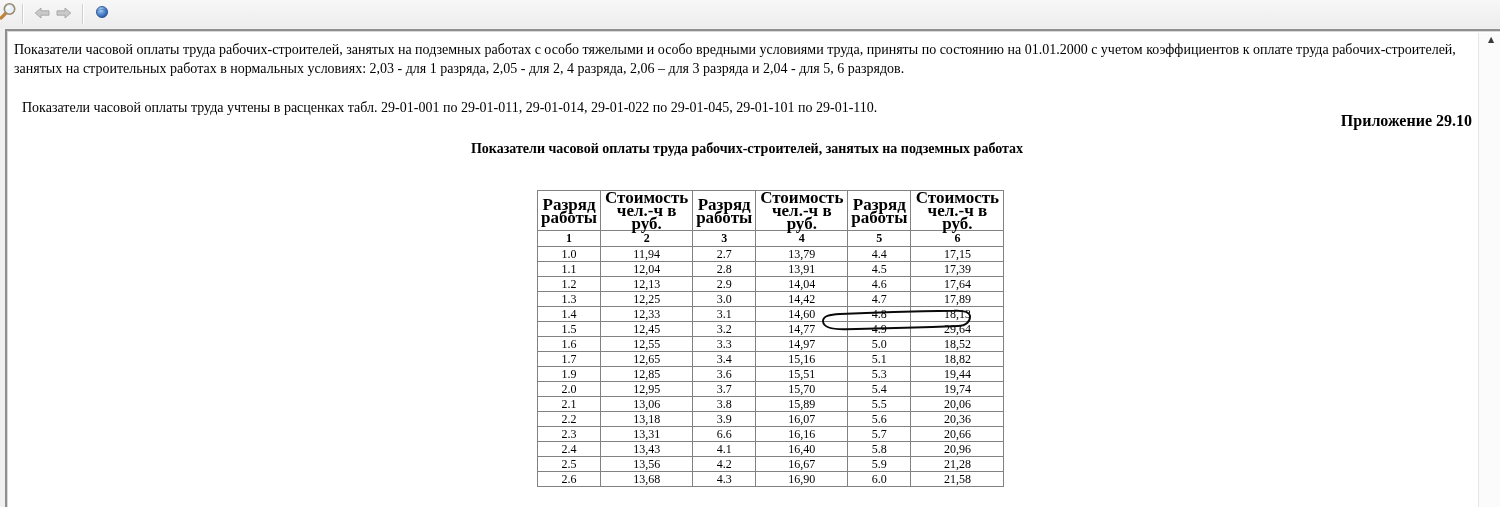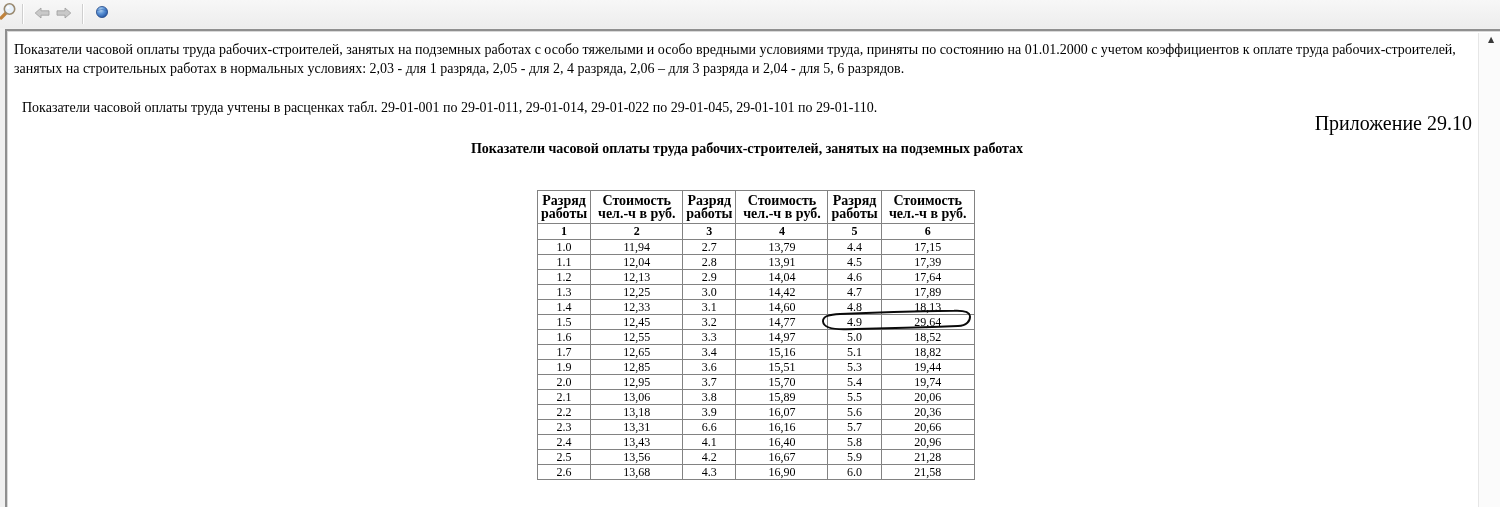--- a/index.html
+++ b/index.html
@@ -39,38 +39,38 @@
     font-family:"DejaVu Sans",sans-serif;
   }
   .para{
     position:absolute;left:7px;width:1452px;
     font-size:14px;line-height:19px;
   }
   .para1{top:9px;}
   .para2{top:67px;margin-left:8px;}
   .annex{
     position:absolute;top:81px;right:28px;
-    font-size:20px;font-weight:normal;
+    font-size:16px;font-weight:bold;
   }
   .doc-title{
     position:absolute;left:0;top:109px;width:1480px;
     text-align:center;font-size:14px;font-weight:bold;line-height:17px;
   }
   
   .wage-table{
     position:absolute;left:530px;top:159px;
     border-collapse:collapse;
     font-size:12px;
   }
   .wage-table td{
     border:1px solid #828282;
     text-align:center;vertical-align:middle;
     padding:0 3px;line-height:13px;
   }
-  .wage-table tr.hdr td{font-weight:bold;font-size:14px;height:32px;}
+  .wage-table tr.hdr td{font-weight:bold;font-size:17px;height:32px;}
   .wage-table tr.nums td{font-weight:bold;height:15px;}
   .wage-table tr.data-row td{height:14px;}
   
   .annotation{
     position:absolute;left:811px;top:274px;width:156px;height:28px;
     pointer-events:none;
   }
 </style>
 </head>
 <body>

